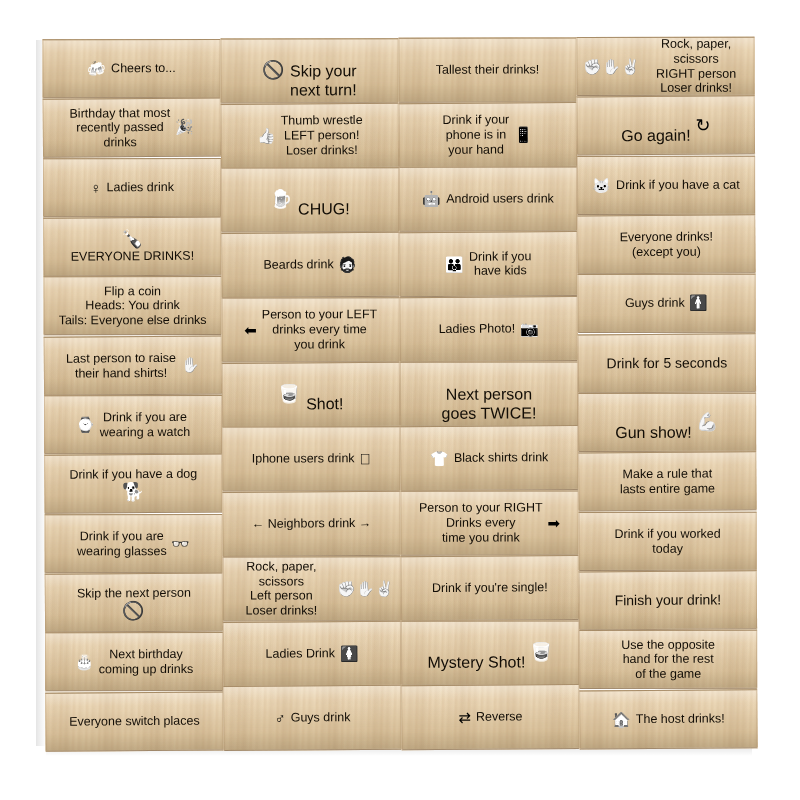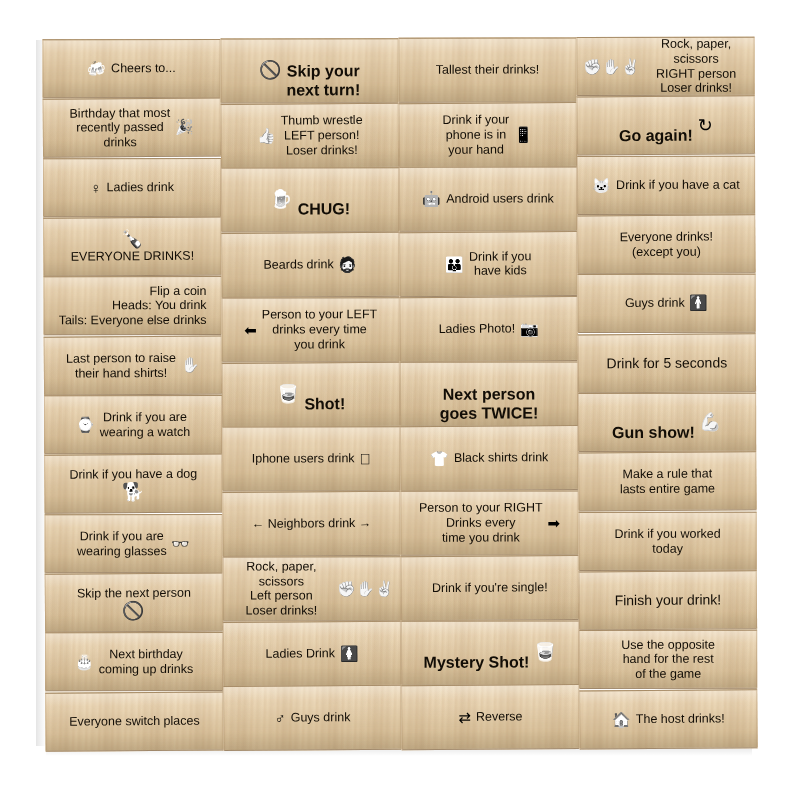--- a/index.html
+++ b/index.html
@@ -87,23 +87,23 @@
     color: #120d06;
   }
   .ico.lg { font-size: 18px; }
   .stack {
     display: flex;
     flex-direction: column;
     align-items: center;
     justify-content: center;
     gap: 1px;
   }
-  .big { font-size: 16px; font-weight: 700; margin-top: 21px; }
+  .big { font-size: 16px; font-weight: 400; margin-top: 21px; }
   .med { font-size: 14px; font-weight: 400; }
-  .left { text-align: right; }
+  .left { text-align: center; }
   .b-rot1 { transform: rotate(0.15deg); }
   .b-rot2 { transform: rotate(-0.2deg); }
   .shadow-l {
     position: absolute;
     left: 36px; top: 40px; width: 10px; height: 706px;
     background: linear-gradient(90deg, rgba(0,0,0,0.10), rgba(0,0,0,0));
     pointer-events: none;
   }
   .shadow-b {
     position: absolute;

